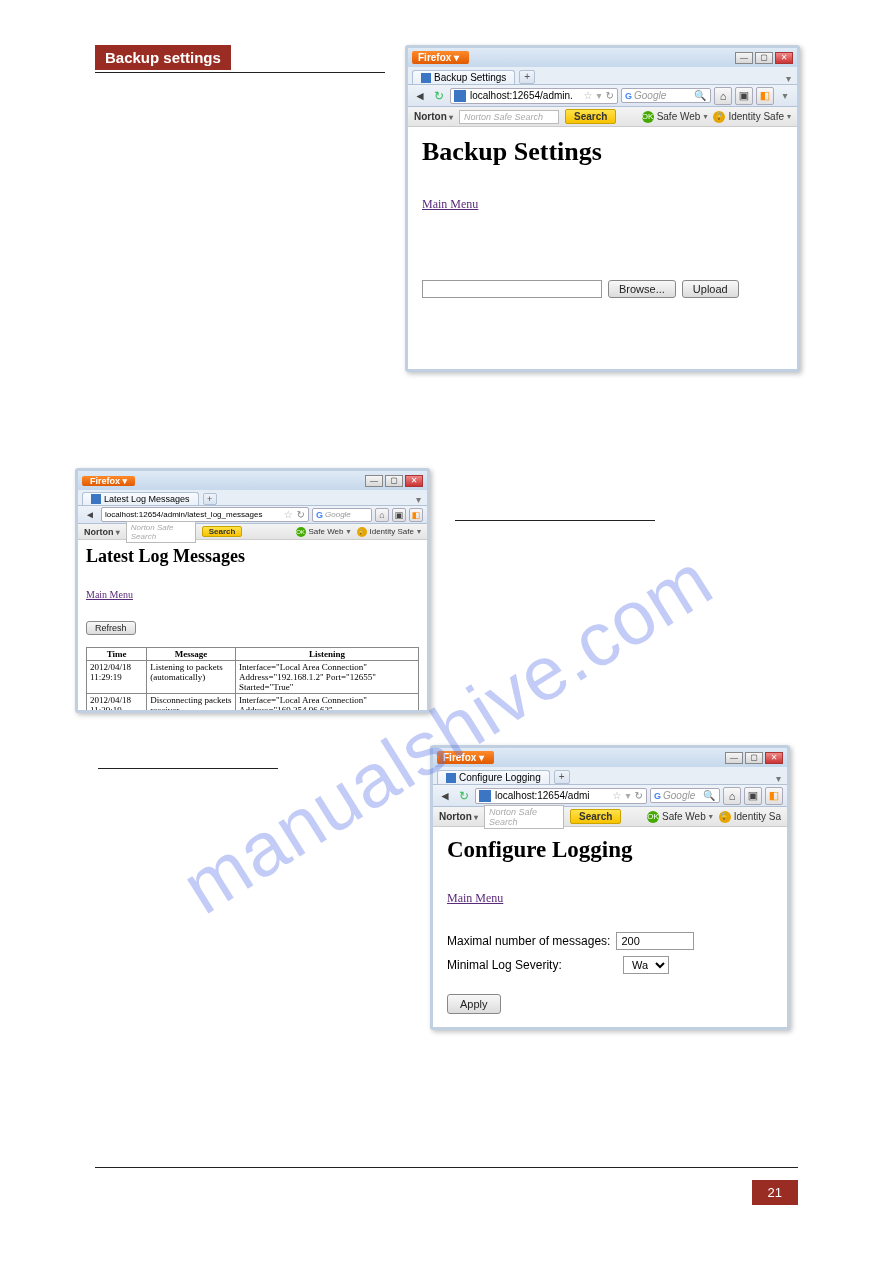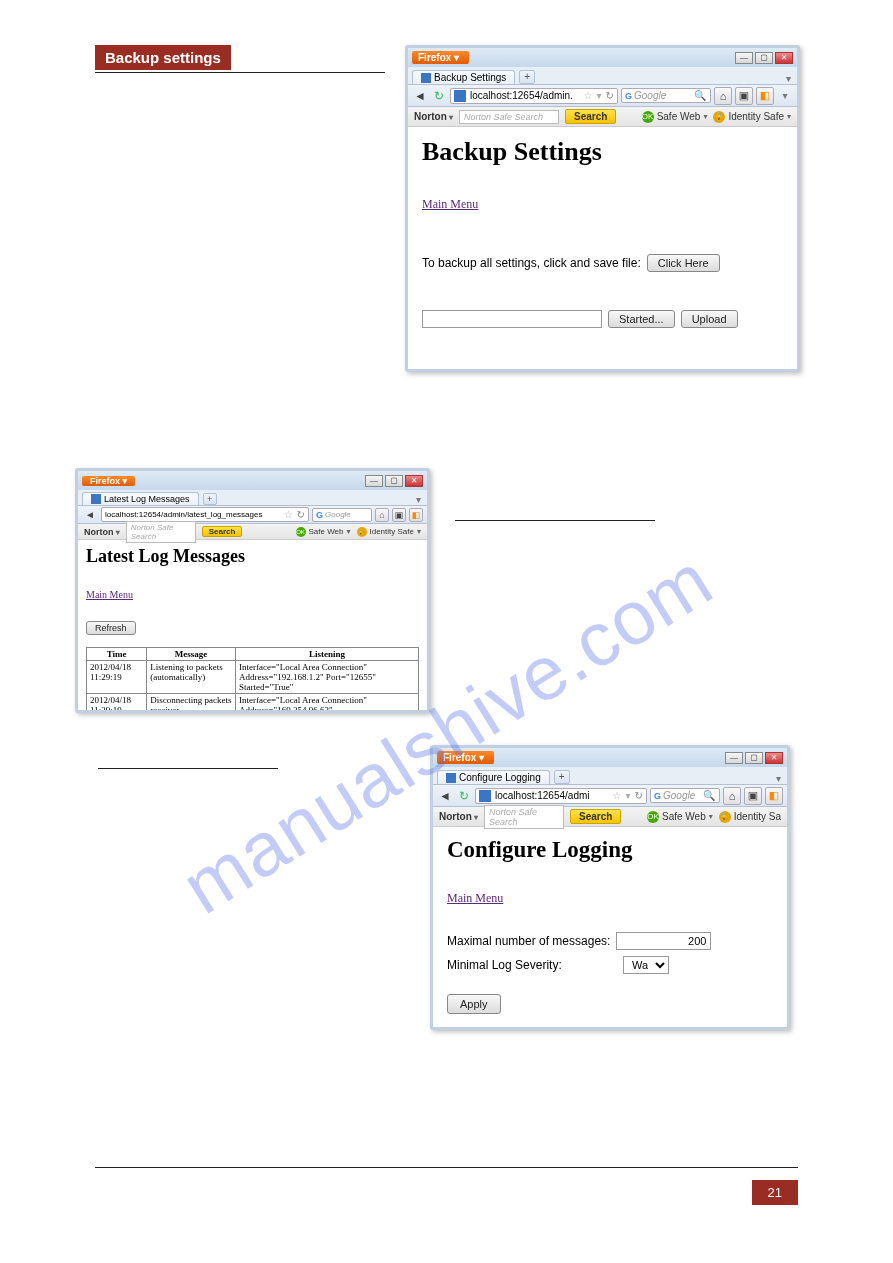--- a/index.html
+++ b/index.html
@@ -126,28 +126,24 @@
       <span class="pill">
           <span class="dot yellow">🔒</span>
           <span>Identity Safe</span> 
           <span class="drop">▾</span>
         </span>
     </div>
     <div class="content">
       <h1 class="lg">Backup Settings</h1>
       <div><span class="mainmenu">Main Menu</span></div>
       <div style="height:36px;"></div>
-      <div class="field-row">
-        <span>To backup all settings, click and save file:</span>
-        <button class="btn3d">Click Here</button>
-      </div>
       <div style="height:26px;"></div>
       <div class="field-row">
         <input class="textin" style="width: 180px;">
-        <button class="btn3d">Started...</button>
+        <button class="btn3d">Browse...</button>
         <button class="btn3d">Upload</button>
       </div>
     </div>
   </div>
 
   
   <div style="position:absolute; left:455px; top:502px; width:200px;">
     <div class="subheader">Latest log messages</div>
     <div class="sub-underline"></div>
   </div>
@@ -286,21 +282,21 @@
           <span class="dot yellow">🔒</span>
           <span>Identity Sa</span>
         </span>
     </div>
     <div class="content">
       <h1 class="lg" style="font-size:23px;margin-bottom:28px;">Configure Logging</h1>
       <div><span class="mainmenu">Main Menu</span></div>
       <div style="height:20px;"></div>
       <div class="field-row">
         <span>Maximal number of messages:</span>
-        <input class="textin" style="width: 95px; text-align: right;" value="200">
+        <input class="textin" style="width: 78px;" value="200">
       </div>
       <div class="field-row">
         <span style="width:170px;display:inline-block;">Minimal Log Severity:</span>
         <select class="selin" style="width:46px;">
           <option>Warning</option>
         </select>
       </div>
       <div style="height:14px;"></div>
       <button class="btn3d" style="padding:3px 12px;text-align:center;">Apply</button>
     </div>

